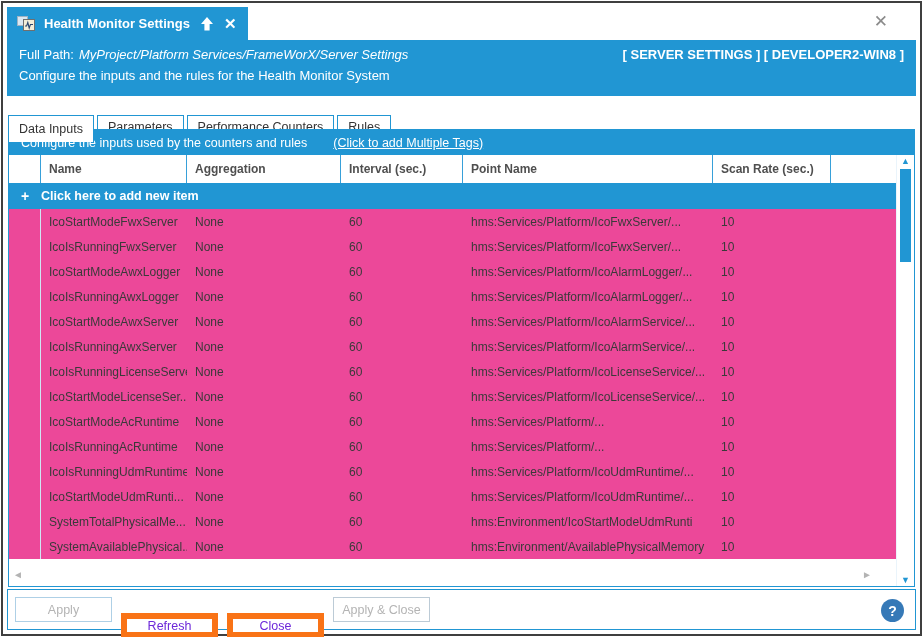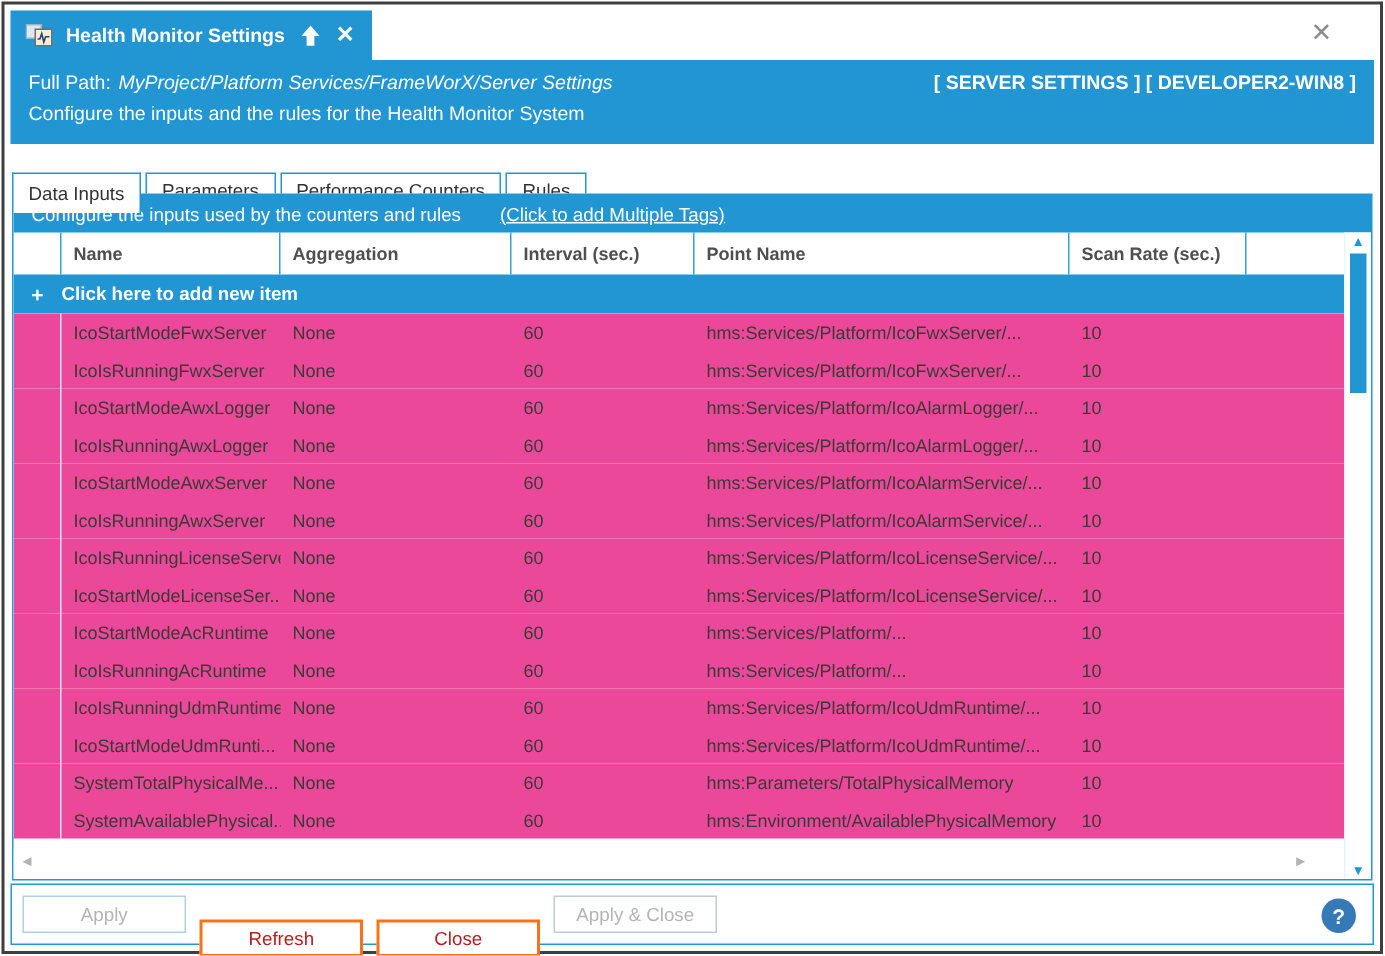--- a/index.html
+++ b/index.html
@@ -102,25 +102,25 @@
     position:absolute;left:3px;width:11px;top:14px;height:93px;
     background:var(--accent,#2196d3);cursor:grab;
   }
   
   .footer{
     position:absolute;left:4px;right:4px;bottom:4px;height:41px;
     border:1px solid var(--accent,#2196d3);box-sizing:border-box;
     display:flex;align-items:center;padding-left:7px;gap:9px;background:#fff;
   }
   .btn{
-    width:109px;height:25px;background:#fff;font-size:12.5px;
+    width:97px;height:25px;background:#fff;font-size:12.5px;
     font-family:"Liberation Sans",sans-serif;cursor:pointer;
     display:flex;align-items:center;justify-content:center;box-sizing:border-box;
   }
-  .btn.enabled{border:2px solid #f97316;color:#b91c1c;margin-top:32px;}
+  .btn.enabled{border:6px solid #f97316;color:#6d28d9;margin-top:32px;}
   .btn.disabled{border:1px solid #aed0e6;color:#b4b4b4;cursor:default;}
   .btn.disabled.gray{border-color:#bccbd6;}
   .help{
     position:absolute;right:11px;top:9px;width:23px;height:23px;border-radius:50%;
     background:var(--help,#3679b7);color:#fff;font-weight:bold;font-size:14px;
     display:flex;align-items:center;justify-content:center;cursor:pointer;
   }
 </style>
 </head>
 <body>
@@ -305,21 +305,21 @@
     <div class="cell c-point">hms:Services/Platform/IcoUdmRuntime/...</div>
     <div class="cell c-scan">10</div>
     <div class="cell c-fill"></div>
   </div>
 
   <div class="drow">
     <div class="cell c-sel"></div>
     <div class="cell c-name">SystemTotalPhysicalMe...</div>
     <div class="cell c-agg">None</div>
     <div class="cell c-int">60</div>
-    <div class="cell c-point">hms:Parameters/TotalPhysicalMemory</div>
+    <div class="cell c-point">hms:Environment/IcoStartModeUdmRunti</div>
     <div class="cell c-scan">10</div>
     <div class="cell c-fill"></div>
   </div>
 
   <div class="drow">
     <div class="cell c-sel"></div>
     <div class="cell c-name">SystemAvailablePhysical...</div>
     <div class="cell c-agg">None</div>
     <div class="cell c-int">60</div>
     <div class="cell c-point">hms:Environment/AvailablePhysicalMemory</div>

